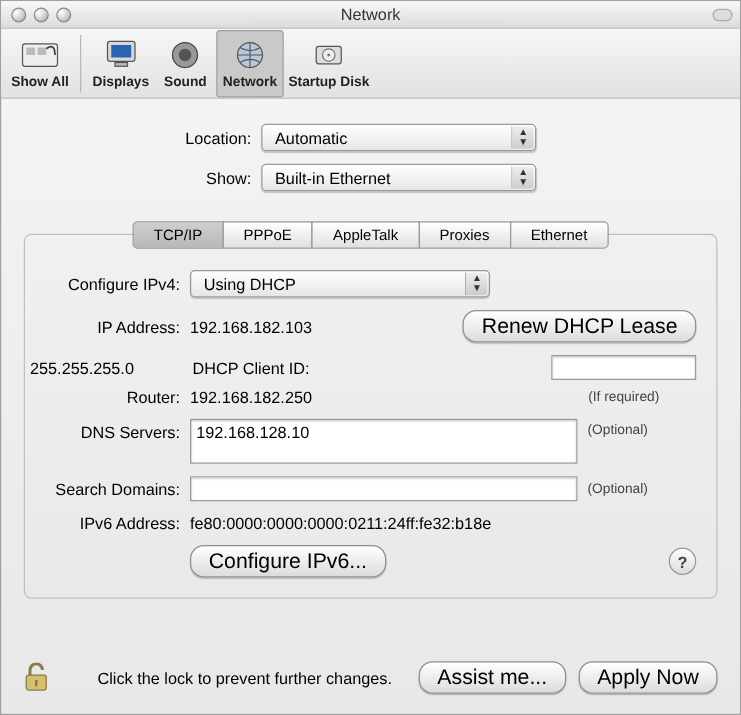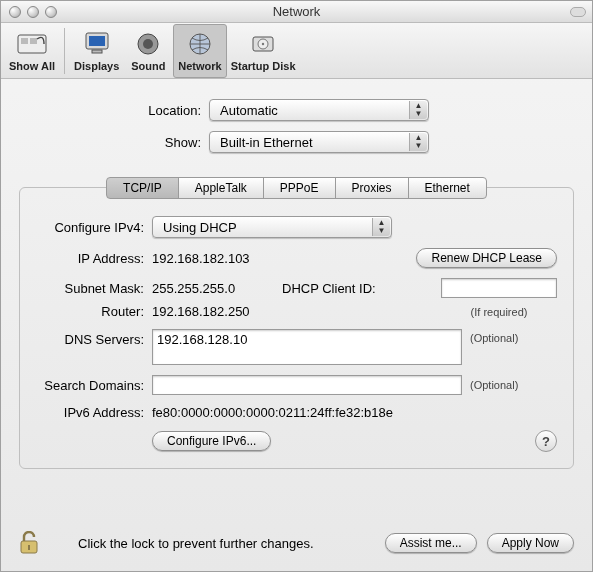--- a/index.html
+++ b/index.html
@@ -183,21 +183,21 @@
     font-size: 13px;
   }
   .form-row .fval {
     font-size: 13px;
   }
   .aqua-btn {
     background: linear-gradient(to bottom, #ffffff, #dcdcdc);
     border: 1px solid #8f8f8f;
     border-radius: 11px;
     padding: 2px 14px;
-    font-size: 12px;
+    font-size: 17px;
     box-shadow: 0 1px 1px rgba(0,0,0,0.25);
     font-family: inherit;
     cursor: default;
   }
   .text-input {
     border: 1px solid #9a9a9a;
     background: #fff;
     height: 20px;
     padding: 0 4px;
     font-size: 13px;
@@ -322,22 +322,22 @@
       <div class="lbl">Show:</div>
       <div class="aqua-select" style="min-width:220px;">
         <span>Built-in Ethernet</span>
         <span class="arrows"></span>
       </div>
     </div>
 
     <div class="panel">
       <div class="tabbar">
         <div class="tab active">TCP/IP</div>
+        <div class="tab">PPPoE</div>
         <div class="tab">AppleTalk</div>
-        <div class="tab">PPPoE</div>
         <div class="tab">Proxies</div>
         <div class="tab">Ethernet</div>
       </div>
 
       <div class="panel-body">
 
         <div class="form-row">
           <div class="flbl">Configure IPv4:</div>
           <div class="aqua-select" style="min-width:240px;">
             <span>Using DHCP</span>
@@ -346,21 +346,20 @@
         </div>
 
         <div class="form-row">
           <div class="flbl">IP Address:</div>
           <div class="fval" style="width:150px;">192.168.182.103</div>
           <div style="flex:1"></div>
           <button class="aqua-btn">Renew DHCP Lease</button>
         </div>
 
         <div class="form-row">
-          <div class="flbl">Subnet Mask:</div>
           <div class="fval" style="width:130px;">255.255.255.0</div>
           <div style="flex:1;padding-right:6px;">DHCP Client ID:</div>
           <input class="text-input" style="width: 116px;" value="">
         </div>
 
         <div class="form-row" style="margin-top:-4px;">
           <div class="flbl">Router:</div>
           <div class="fval" style="width:130px;">192.168.182.250</div>
           <div style="flex:1"></div>
           <div class="small-note" style="width:116px;text-align:center;">(If required)</div>

